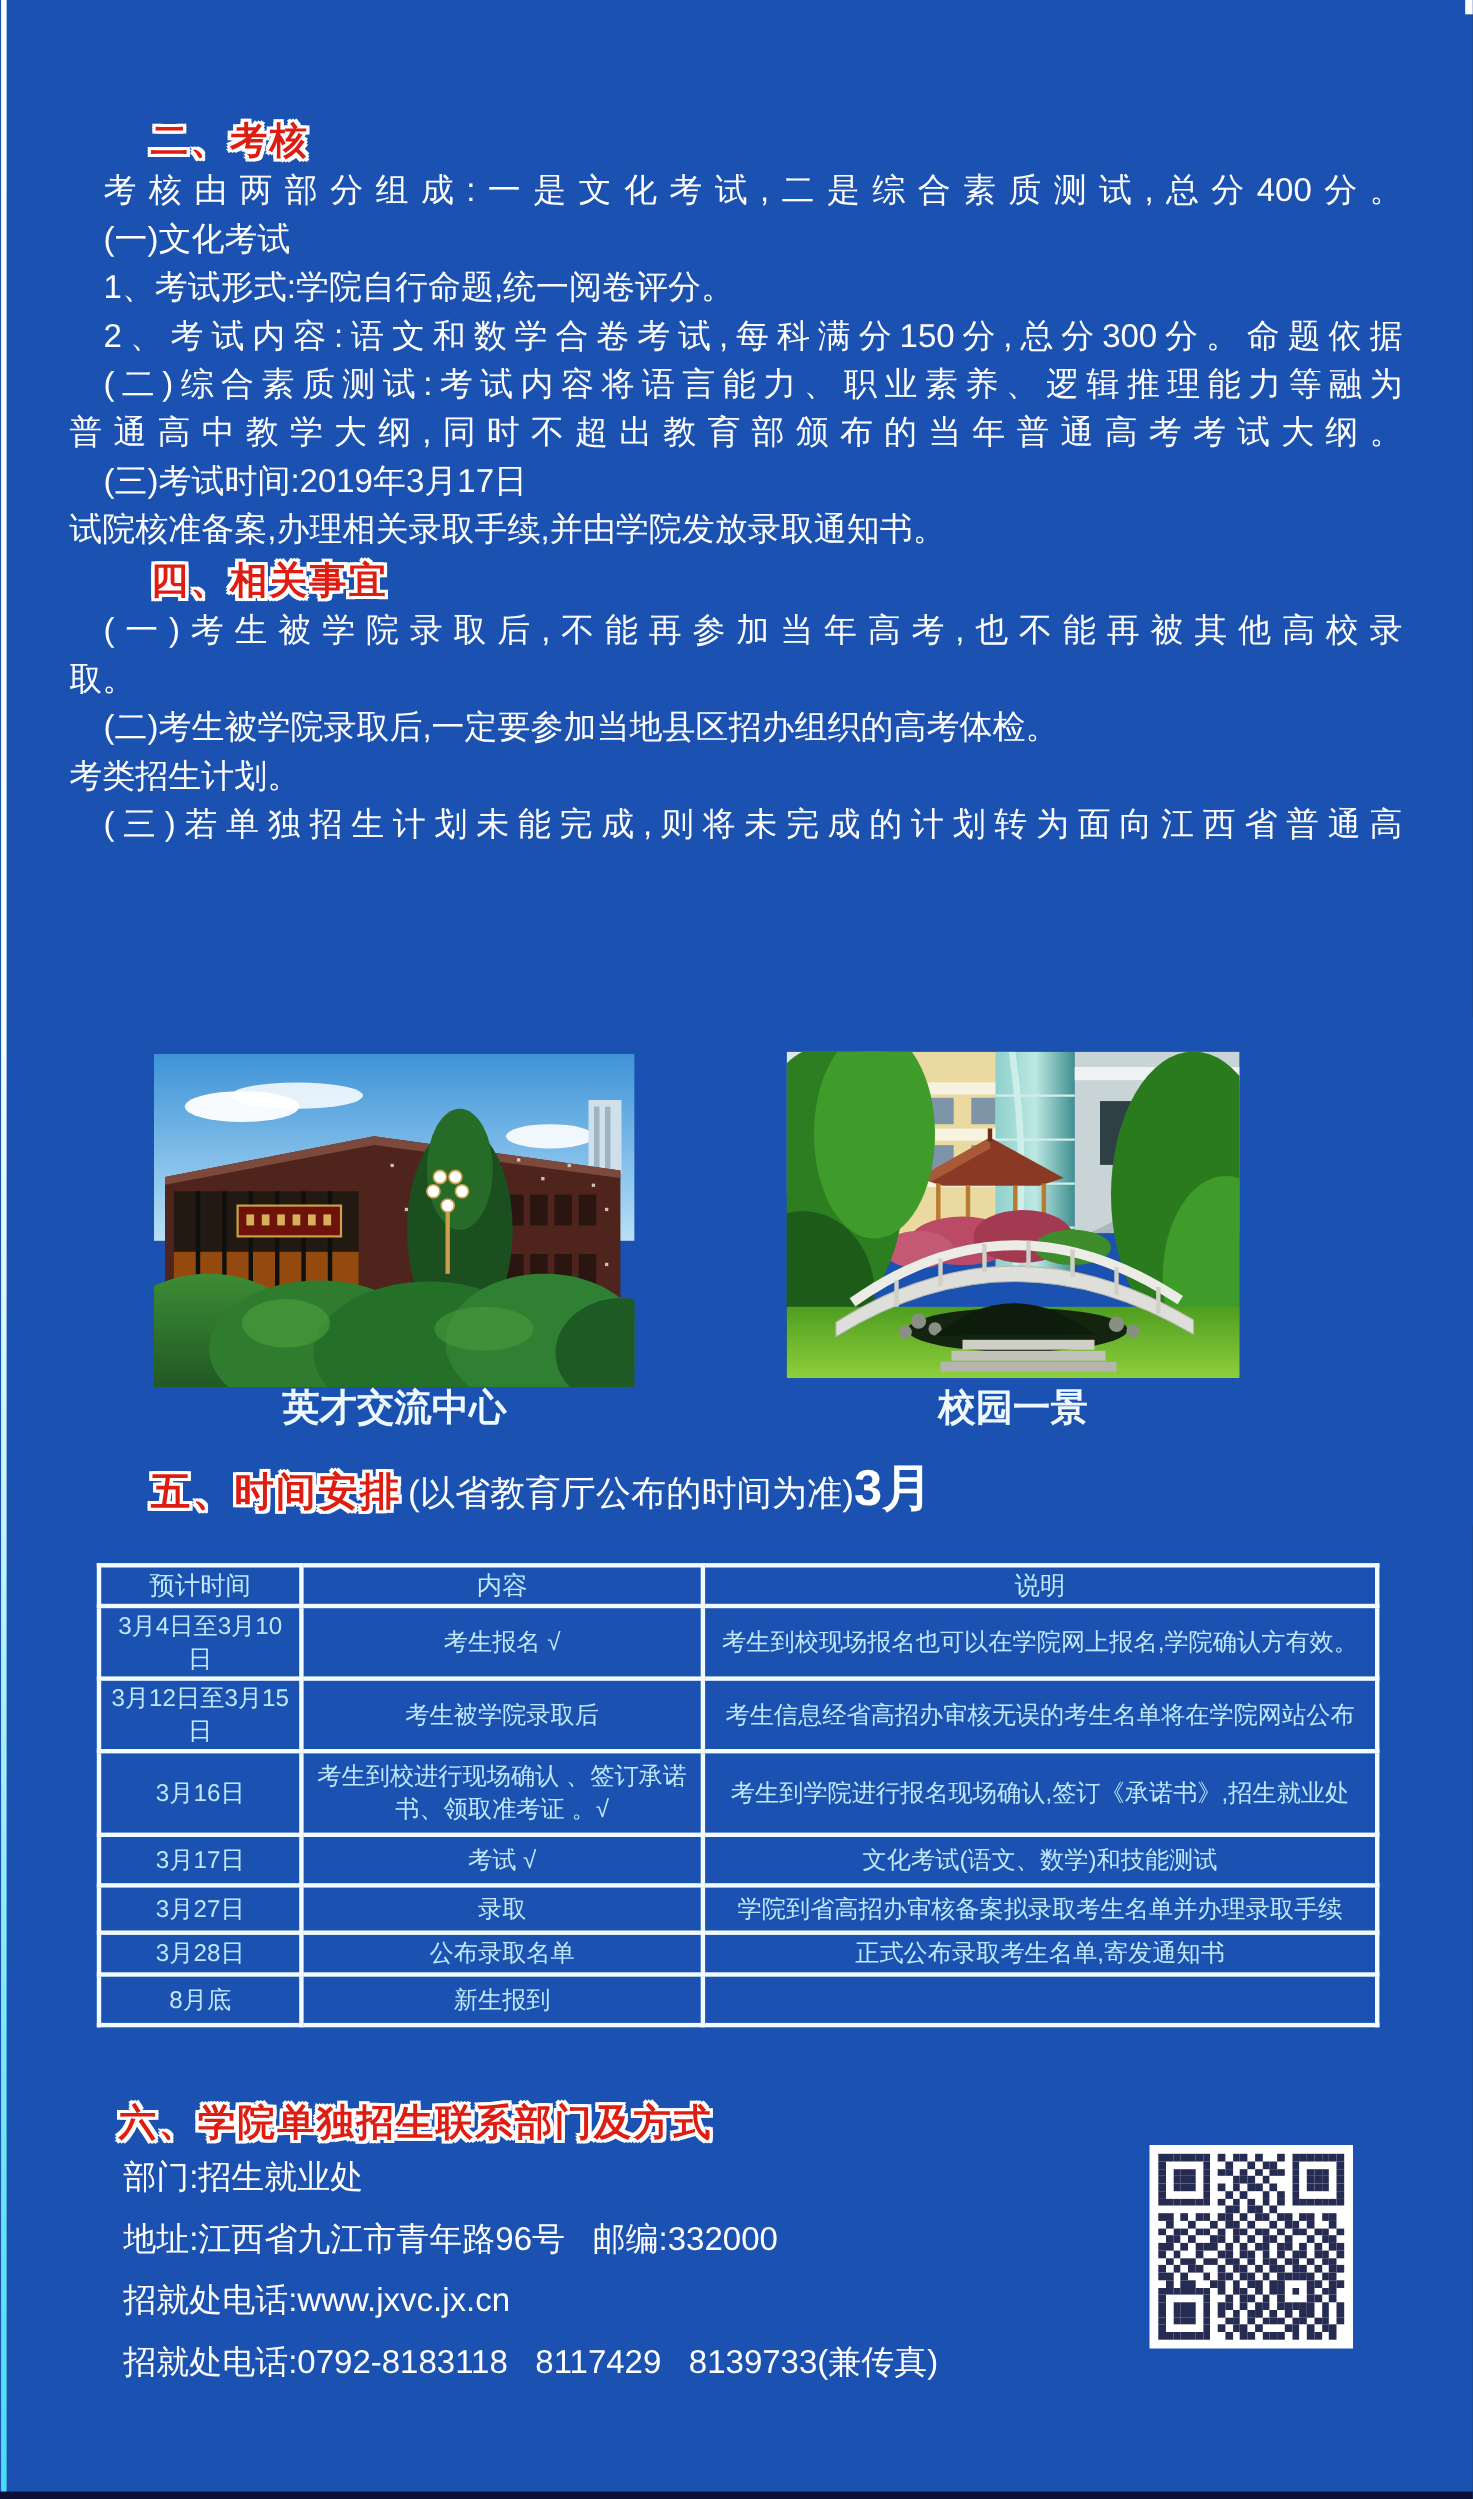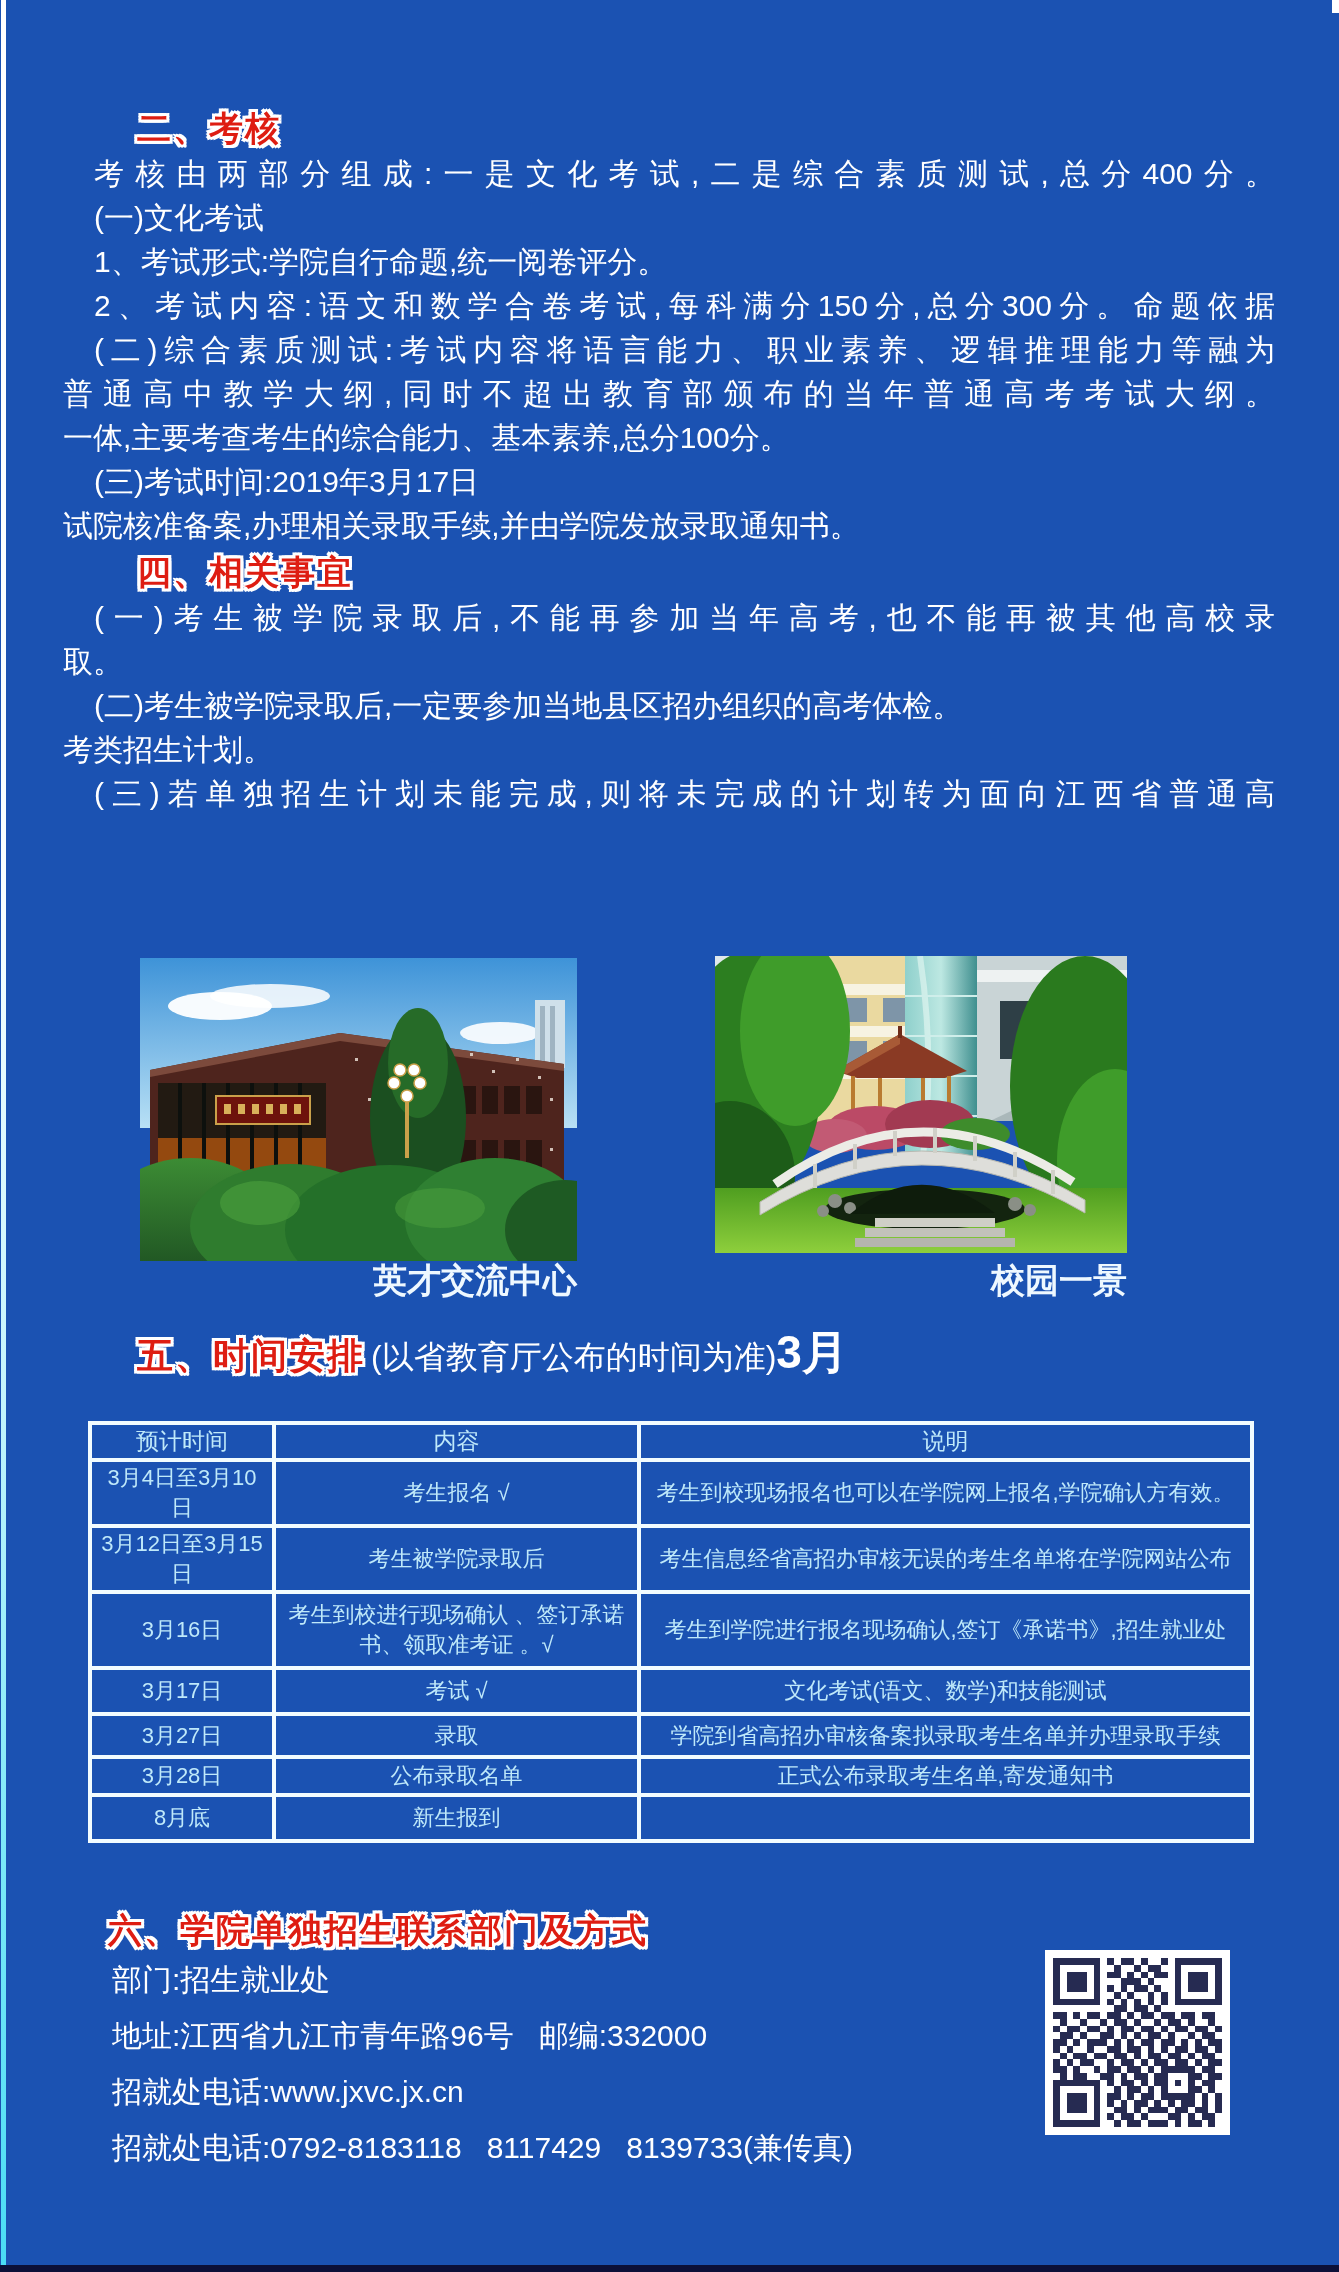--- a/index.html
+++ b/index.html
@@ -26,21 +26,21 @@
       2px 2px #fff,-2px -2px #fff,2px -2px #fff,-2px 2px #fff,
       3px 3px #fff,-3px -3px #fff,3px -3px #fff,-3px 3px #fff;
   }
   #flow .redh{margin-left:74px;}
 
   
   .photo{position:absolute;overflow:hidden;}
   #photo-left{left:140px;top:958px;width:437px;height:303px;}
   #photo-right{left:715px;top:956px;width:412px;height:297px;}
   .caption{position:absolute;top:1256px;height:48px;line-height:48px;
-    font-size:34px;font-weight:bold;color:#eef8ff;text-align:right;}
+    font-size:34px;font-weight:bold;color:#eef8ff;text-align:center;}
   #caption-left{left:140px;width:437px;}
   #caption-right{left:715px;width:412px;}
 
   
   #sec5{position:absolute;left:137px;top:1326px;height:52px;white-space:nowrap;}
   #sec5 .redh{display:inline;height:auto;line-height:52px;font-size:36px;}
   #sec5 .note{font-size:32px;color:#ffffff;line-height:52px;margin-left:6px;}
   #sec5 .month{font-size:46px;color:#ffffff;font-weight:bold;line-height:52px;}
 
   
@@ -80,21 +80,20 @@
   <div id="corner-sliver"></div>
 
   <div id="flow">
     <div class="redh">二、考核</div>
     <div class="line indent stretch">考核由两部分组成:一是文化考试,二是综合素质测试,总分400分。</div>
     <div class="line indent">(一)文化考试</div>
     <div class="line indent">1、考试形式:学院自行命题,统一阅卷评分。</div>
     <div class="line indent stretch">2、考试内容:语文和数学合卷考试,每科满分150分,总分300分。命题依据</div>
     <div class="line indent stretch">(二)综合素质测试:考试内容将语言能力、职业素养、逻辑推理能力等融为</div>
     <div class="line stretch">普通高中教学大纲,同时不超出教育部颁布的当年普通高考考试大纲。</div>
-    <div class="line">一体,主要考查考生的综合能力、基本素养,总分100分。</div>
     <div class="line indent">(三)考试时间:2019年3月17日</div>
     <div class="line">试院核准备案,办理相关录取手续,并由学院发放录取通知书。</div>
 
     <div class="redh">四、相关事宜</div>
     <div class="line indent stretch">(一)考生被学院录取后,不能再参加当年高考,也不能再被其他高校录</div>
     <div class="line">取。</div>
     <div class="line indent">(二)考生被学院录取后,一定要参加当地县区招办组织的高考体检。</div>
     <div class="line">考类招生计划。</div>
     <div class="line indent stretch">(三)若单独招生计划未能完成,则将未完成的计划转为面向江西省普通高</div>
   </div>

